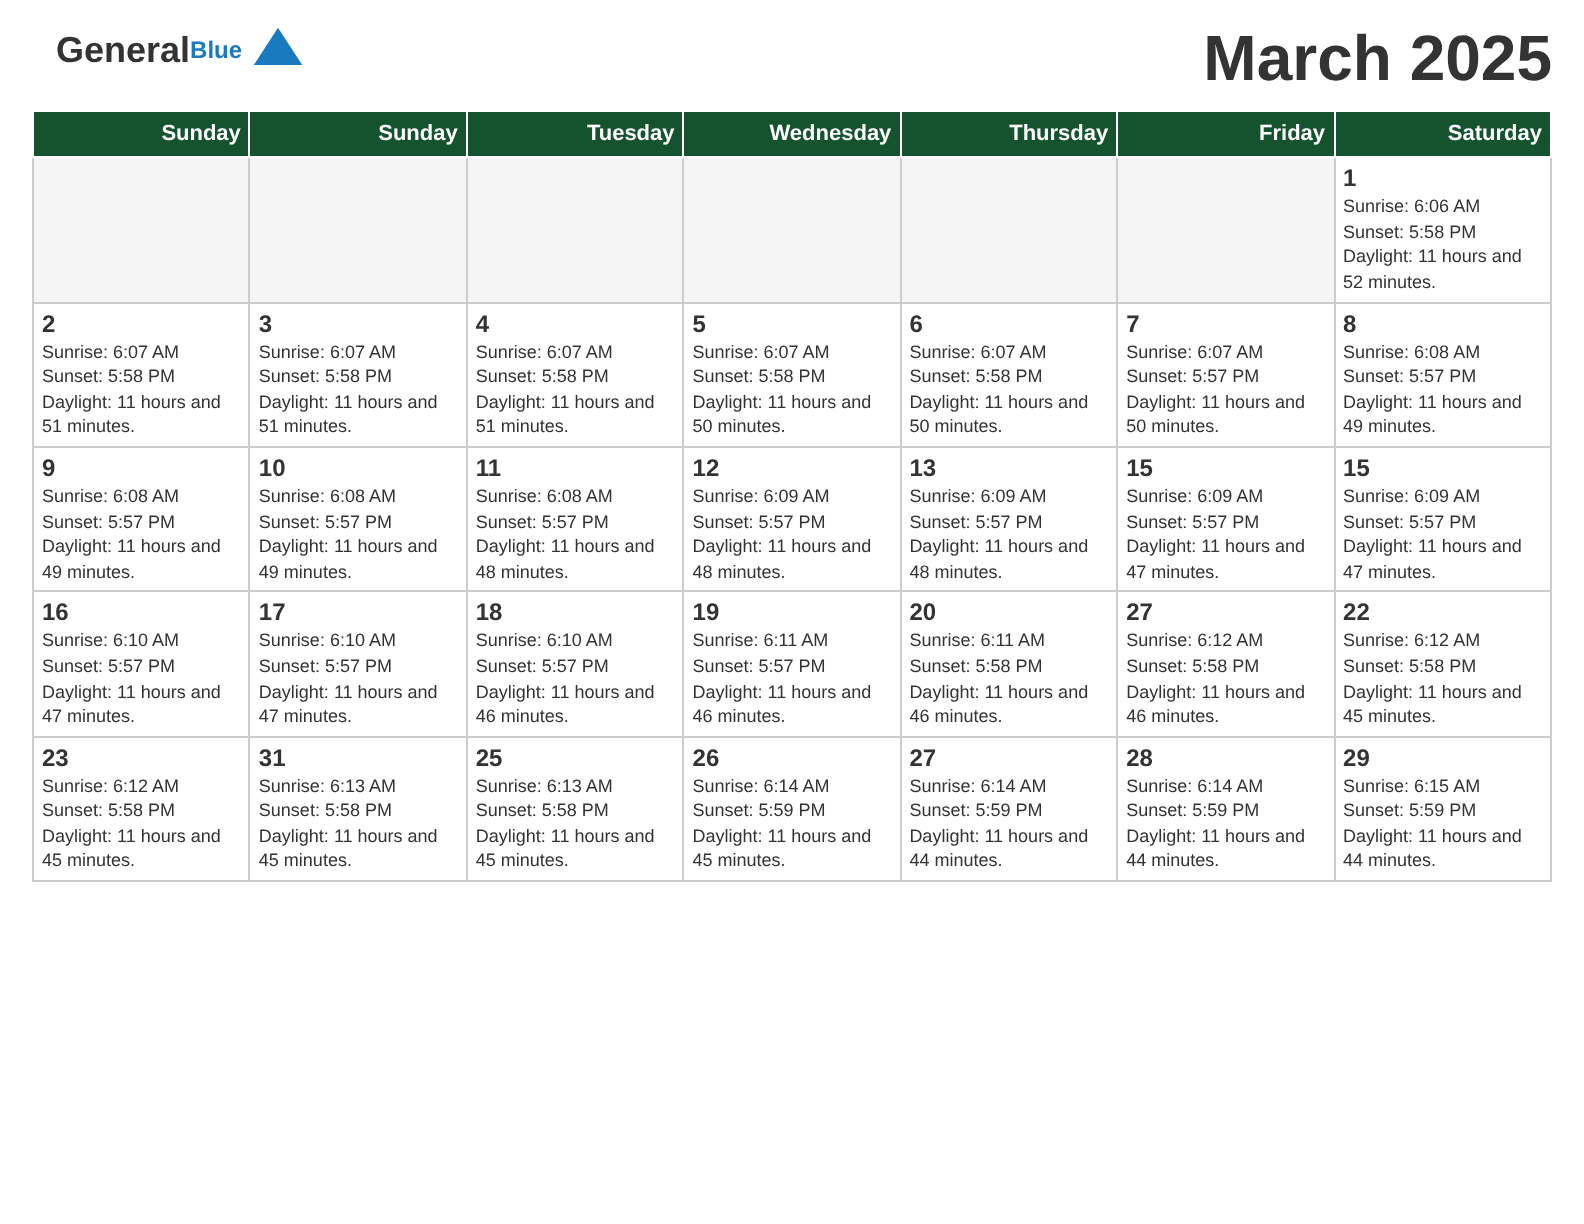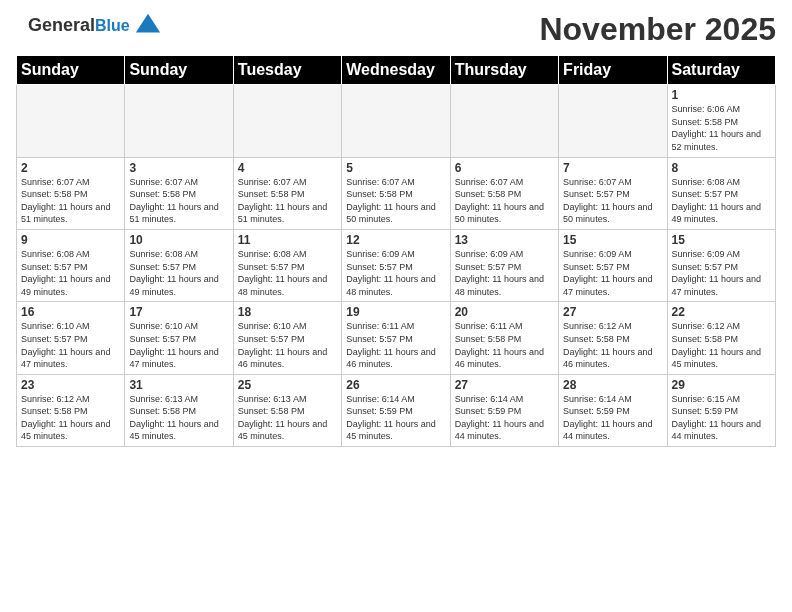--- a/index.html
+++ b/index.html
@@ -31,21 +31,21 @@
       display: flex;
       flex-direction: column;
       line-height: 1.1;
     }
     .logo-general {
       font-size: 18px;
       font-weight: bold;
       color: #333;
     }
     .logo-blue {
-      font-size: 16px;
+      font-size: 12px;
       font-weight: bold;
       color: #1a7abf;
     }
     .logo-icon {
       width: 28px;
       height: 28px;
       margin-left: 4px;
     }
     .title-area {
       text-align: right;
@@ -58,26 +58,26 @@
     }
     .location {
       font-size: 14px;
       color: #555;
     }
     .calendar {
       width: 100%;
       border-collapse: collapse;
     }
     .calendar th {
-      background: #000000;
+      background: #14532d;
       color: white;
-      font-size: 16px;
+      font-size: 11px;
       font-weight: bold;
       padding: 5px 4px;
-      text-align: left;
+      text-align: right;
       border: 1px solid #fff;
     }
     .calendar td {
       border: 1px solid #ccc;
       vertical-align: top;
       padding: 3px 4px;
       font-size: 9.5px;
       color: #333;
       background: white;
       width: calc(100% / 7);
@@ -112,21 +112,21 @@
         <span style="display:flex;align-items:center;">
           <span class="logo-general">General</span>
           <span class="logo-blue">Blue</span>
           <svg class="logo-icon" viewBox="0 0 30 30">
             <polygon points="15,2 28,22 2,22" fill="#1a7abf"></polygon>
           </svg>
         </span>
       </div>
     </div>
     <div class="title-area">
-      <div class="month-title">November 2025</div>
+      <div class="month-title">March 2025</div>
     </div>
   </div>
 
   <table class="calendar">
     <thead>
       <tr>
         <th>Sunday</th>
         <th>Sunday</th>
         <th>Tuesday</th>
         <th>Wednesday</th>

